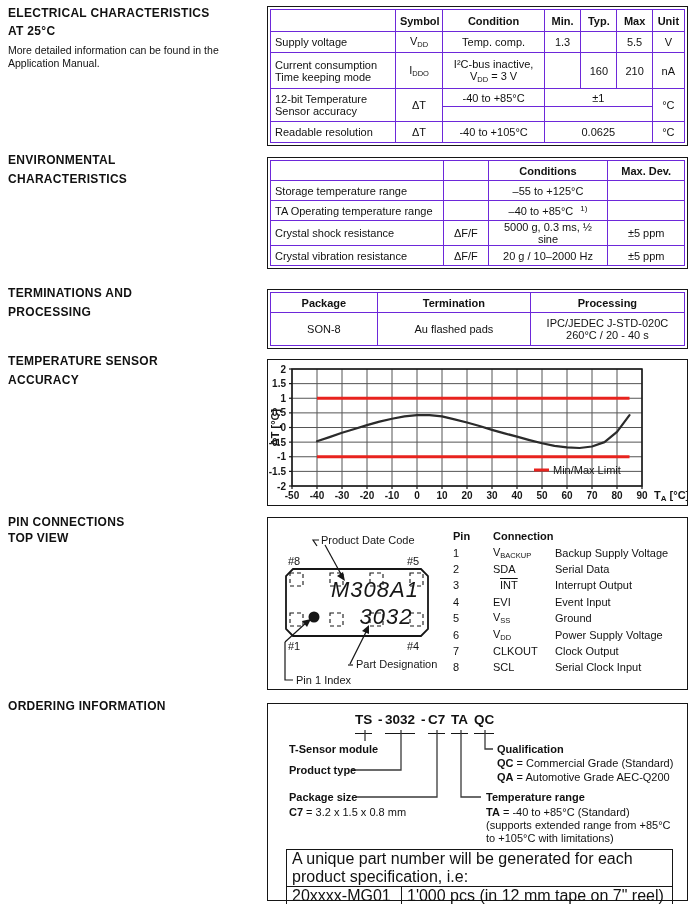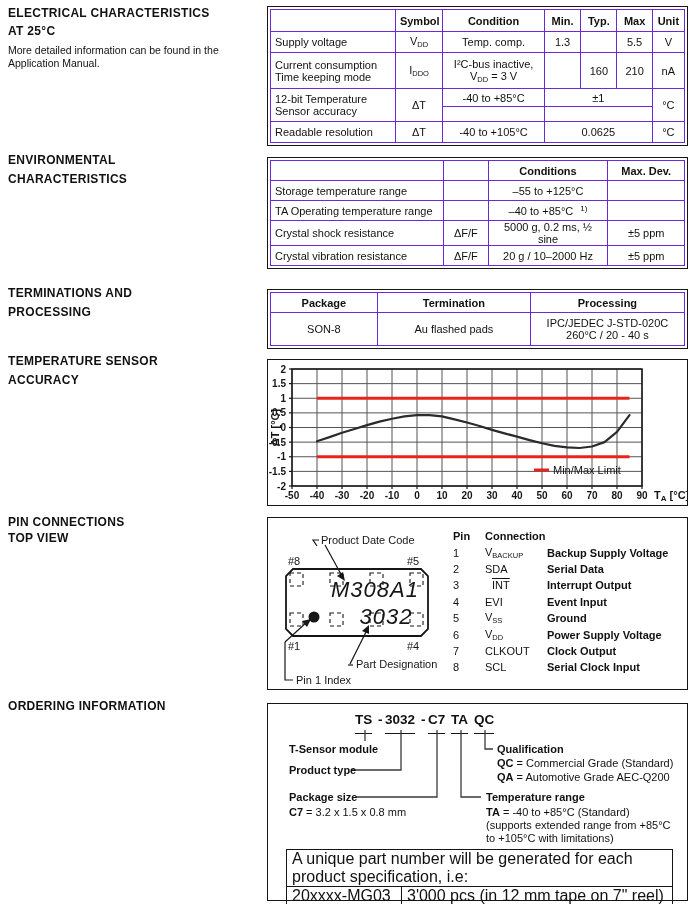--- a/index.html
+++ b/index.html
@@ -14,23 +14,23 @@
   table.dt th{font-weight:bold;text-align:center;}
   .c{text-align:center}
   sub.sb{font-size:7.5px;vertical-align:-2px;letter-spacing:0;}
   sup.sp{font-size:8px;vertical-align:4px;}
   .ovl{text-decoration:overline;margin-left:7px;}
   .footnote{position:absolute;left:269px;font-size:10px;}
   svg{font-family:"Liberation Sans",sans-serif;}
   
   .pinlist{position:absolute;left:185px;top:10px;width:232px;font-size:11px;}
   .pinrow{display:flex;height:16.4px;align-items:center;}
-  .pn{width:32px;}
+  .pn{width:40px;}
   .ps{width:62px;}
-  .pd{flex:1;font-weight:bold;}
+  .pd{flex:1;}
   .bold{font-weight:bold;}
   
   .ord-abs{position:absolute;white-space:nowrap;font-size:11px;}
   .seg{position:absolute;top:8px;font-size:13.5px;font-weight:bold;white-space:nowrap;}
   .seg.u{border-bottom:1.5px solid #161616;padding-bottom:6px;}
   .ordtable{position:absolute;left:18px;top:145px;width:387px;border-collapse:collapse;font-size:16px;table-layout:fixed;}
   .ordtable td{border:1px solid #161616;padding:0 5px;height:16.5px;}
 </style>
 </head>
 <body>
@@ -149,21 +149,21 @@
       </tr>
       <tr style="height:20px">
         <td>TA Operating temperature range</td>
         <td class="c"></td>
         <td class="c"><span>–40 to +85°C</span><sup class="sp" style="margin-left:7px">1)</sup></td>
         <td class="c"></td>
       </tr>
       <tr style="height:20px">
         <td>Crystal shock resistance</td>
         <td class="c">ΔF/F</td>
-        <td class="c">5000 g, 0.2 ms, ½ sine</td>
+        <td class="c">5000 g, 0.3 ms, ½ sine</td>
         <td class="c">±5 ppm</td>
       </tr>
       <tr style="height:20px">
         <td>Crystal vibration resistance</td>
         <td class="c">ΔF/F</td>
         <td class="c">20 g / 10–2000 Hz</td>
         <td class="c">±5 ppm</td>
       </tr>
     </tbody>
       </table>
@@ -401,20 +401,24 @@
     <table class="ordtable">
       <colgroup>
           <col style="width:115px">
           <col>
         </colgroup>
       <tbody>
           <tr>
         <td colspan="2">A unique part number will be generated for each product specification, i.e:</td>
       </tr>
       <tr>
+        <td>20xxxx-MG01</td>
+        <td>1'000 pcs  (in 12 mm tape on 7" reel)</td>
+      </tr>
+      <tr>
         <td>20xxxx-MG03</td>
         <td>3'000 pcs  (in 12 mm tape on 7" reel)</td>
       </tr>
     </tbody>
       </table>
   </div>
 
 </div>
 
 </body></html>

